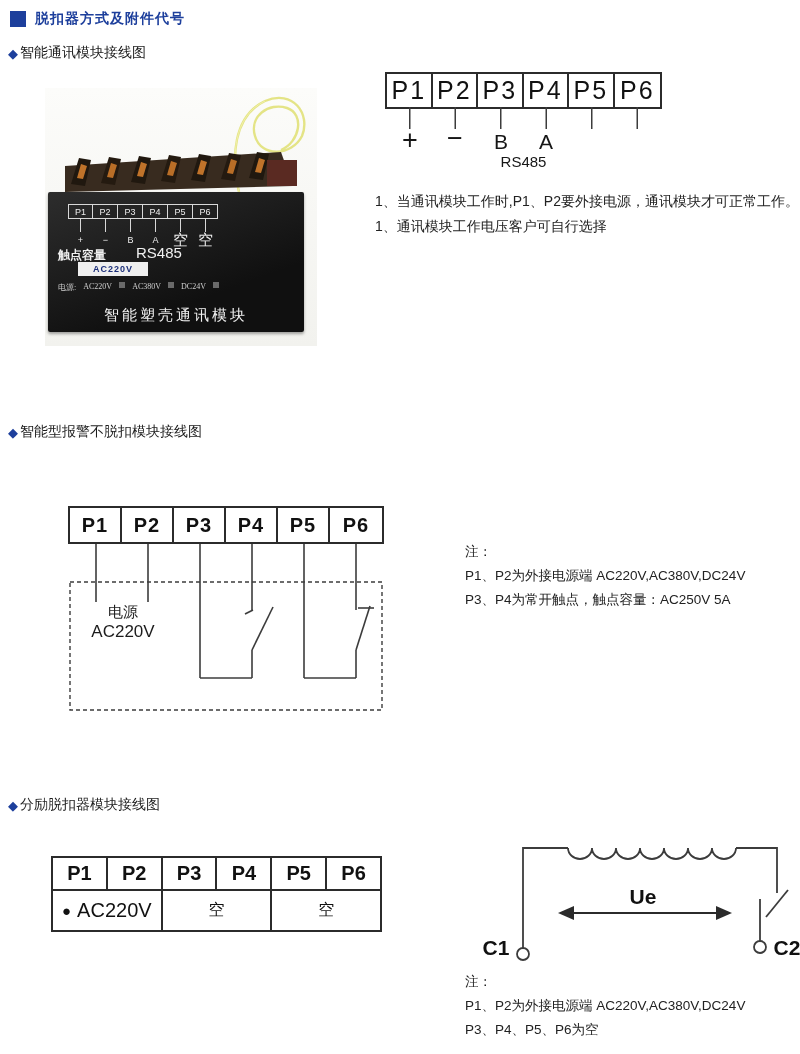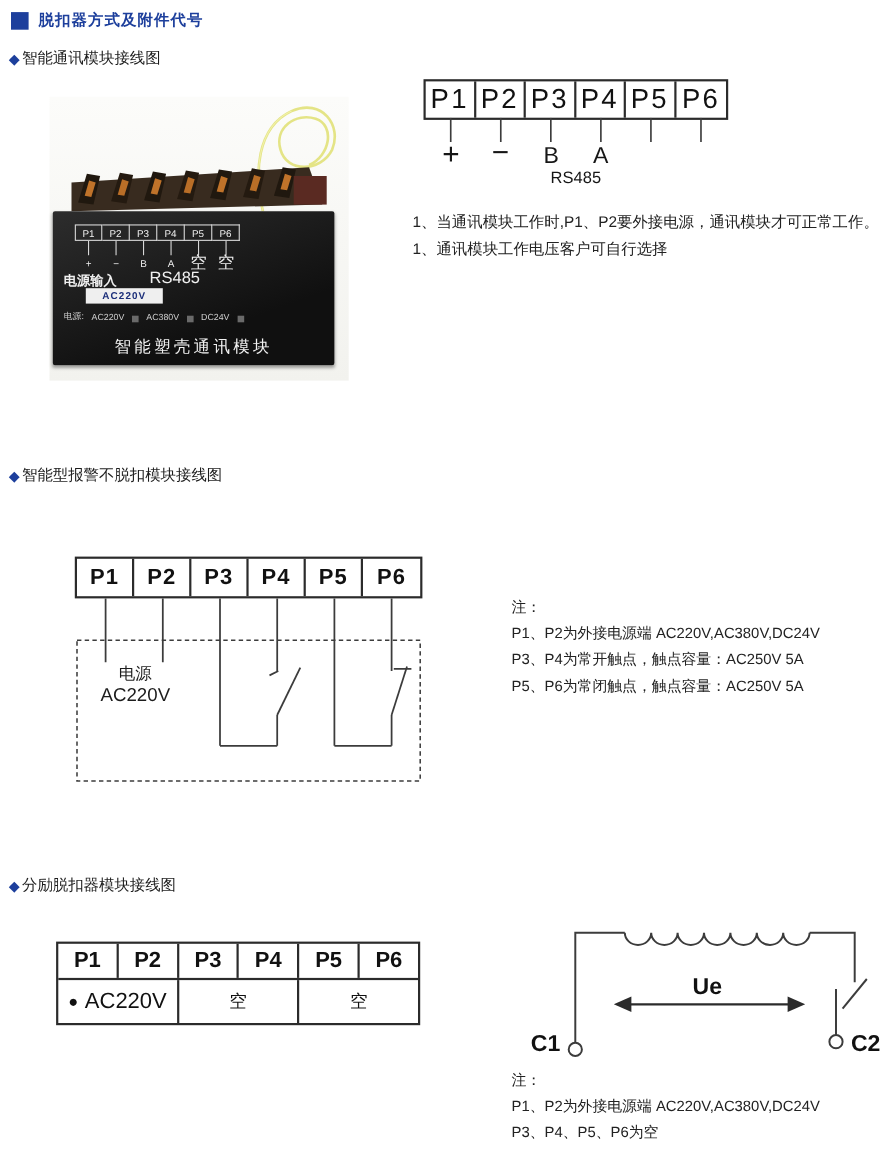--- a/index.html
+++ b/index.html
@@ -59,22 +59,22 @@
   .mini-row .mcell:first-child { border-left:1px solid #d8d8d8; }
   .pin-row { position:absolute; left:20px; top:41px; width:150px; display:flex; }
   .pin-row span { width:25px; text-align:center; font-size:9px; color:#eee; line-height:14px; }
   .pin-row span.big { font-size:15px; line-height:14px; }
   .mod-label { position:absolute; color:#f0f0f0; white-space:nowrap; }
   .volt-tag {
     position:absolute; left:30px; top:70px; width:70px; height:14px; background:#efefef;
     color:#1c2f7a; font-size:9px; font-weight:bold; display:flex; align-items:center; justify-content:center;
     letter-spacing:1px;
   }
-  .pwr-row { position:absolute; left:10px; top:90px; display:flex; align-items:flex-end; gap:7px;
-             font-size:8px; color:#cfcfcf; white-space:nowrap; }
+  .pwr-row { position:absolute; left:10px; top:90px; display:flex; align-items:flex-start; gap:7px;
+             font-size:8px; color:#cfcfcf; white-space:nowrap;font-family:Liberation Serif, serif; }
   .pwr-row .cb { width:6px; height:6px; background:#6a6a6a; display:inline-block; }
   .prod-name { position:absolute; left:0; right:0; top:114px; text-align:center;
                font-size:15px; letter-spacing:3px; color:#f2f2f2; }
 
   
   .shunt-table { left:51px; top:856px; width:331px; border:2px solid #2b2b2b; background:#fff; }
   .st-head { display:flex; border-bottom:2px solid #2b2b2b; }
   .st-head .hcell {
     flex:1 1 0; height:31px; border-right:2px solid #2b2b2b;
     display:flex; align-items:center; justify-content:center;
@@ -175,21 +175,21 @@
       </g>
     </svg>
     <div class="pin-row">
       <span>+</span>
       <span>−</span>
       <span>B</span>
       <span>A</span>
       <span class="big">空</span>
       <span class="big">空</span>
     </div>
-    <div class="mod-label" style="left:10px; top:55px; font-size:12px; font-weight:bold;">电源输入</div>
+    <div class="mod-label" style="left:10px; top:55px; font-size:12px; font-weight:bold;">触点容量</div>
     <div class="mod-label" style="left:88px; top:52px; font-size:15px;">RS485</div>
     <div class="volt-tag">AC220V</div>
     <div class="pwr-row">
       <span>电源:</span>
       <span>AC220V</span>
       <span class="cb"></span>
       <span>AC380V</span>
       <span class="cb"></span>
       <span>DC24V</span>
       <span class="cb"></span>
@@ -237,21 +237,20 @@
     </g>
   </svg>
   <div class="abs" style="left:20px; top:101px; width:86px; text-align:center; font-size:15px; color:#1c1c1c;">电源</div>
   <div class="abs" style="left:20px; top:120px; width:86px; text-align:center; font-size:17px; color:#1c1c1c;">AC220V</div>
 </div>
 
 <div class="abs notes" style="left:465px; top:540px;">
   <div>注：</div>
   <div>P1、P2为外接电源端 AC220V,AC380V,DC24V</div>
   <div>P3、P4为常开触点，触点容量：AC250V 5A</div>
-  <div>P5、P6为常闭触点，触点容量：AC250V 5A</div>
 </div>
 
 <div class="abs sec-title" style="left:8px; top:796px;">
   <span class="diamond">◆</span>
   <span>分励脱扣器模块接线图</span>
 </div>
 
 <div class="abs shunt-table">
   <div class="st-head">
     <div class="hcell">P1</div>

